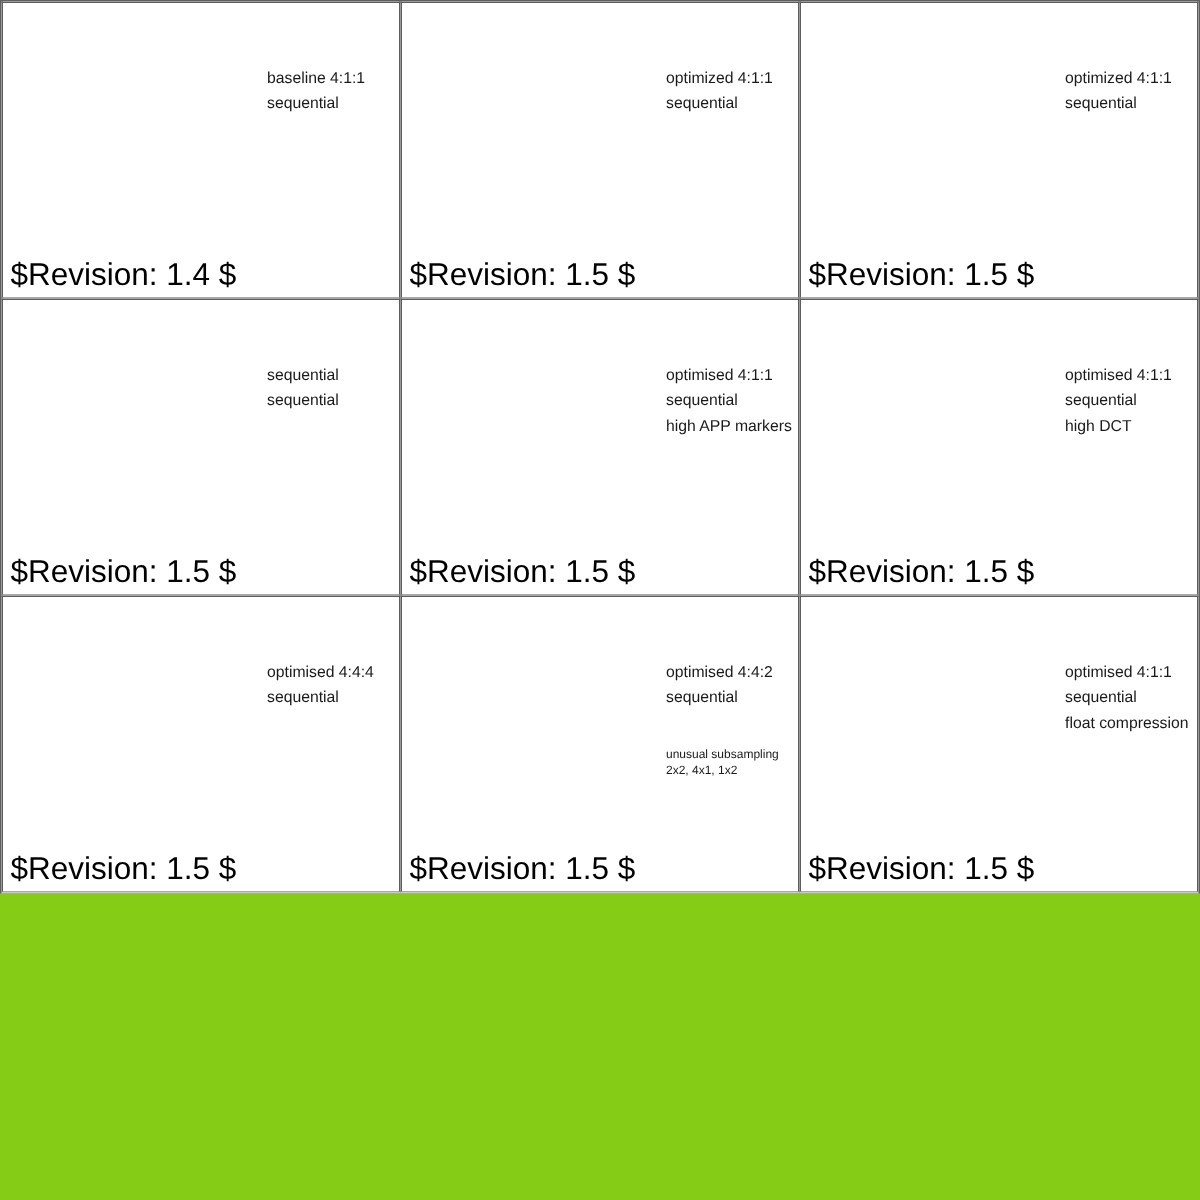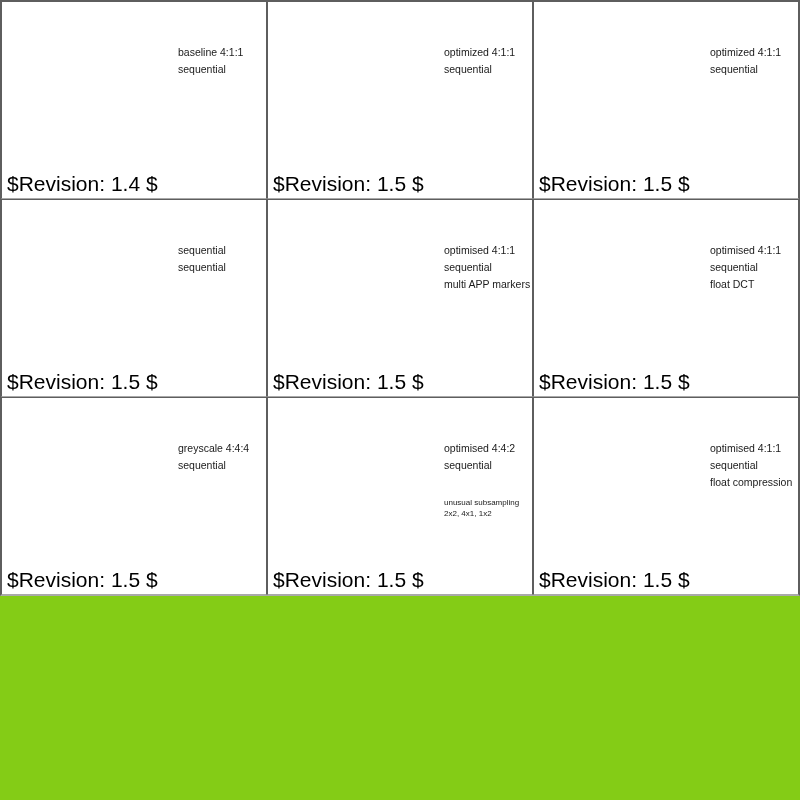--- a/index.html
+++ b/index.html
@@ -93,37 +93,37 @@
           <div class="caption-line">sequential</div>
           <div class="caption-line">sequential</div>
         </div>
     <div class="revision">$Revision: 1.5 $</div>
   </div>
 
   <div class="cell">
     <div class="caption">
           <div class="caption-line">optimised 4:1:1</div>
           <div class="caption-line">sequential</div>
-          <div class="caption-line">multi APP markers</div>
+          <div class="caption-line">high APP markers</div>
         </div>
     <div class="revision">$Revision: 1.5 $</div>
   </div>
 
   <div class="cell">
     <div class="caption">
           <div class="caption-line">optimised 4:1:1</div>
           <div class="caption-line">sequential</div>
-          <div class="caption-line">float DCT</div>
+          <div class="caption-line">high DCT</div>
         </div>
     <div class="revision">$Revision: 1.5 $</div>
   </div>
 
   <div class="cell">
     <div class="caption">
-          <div class="caption-line">greyscale 4:4:4</div>
+          <div class="caption-line">optimised 4:4:4</div>
           <div class="caption-line">sequential</div>
         </div>
     <div class="revision">$Revision: 1.5 $</div>
   </div>
 
   <div class="cell">
     <div class="caption">
           <div class="caption-line">optimised 4:4:2</div>
           <div class="caption-line">sequential</div>
           <div class="sub-note">

